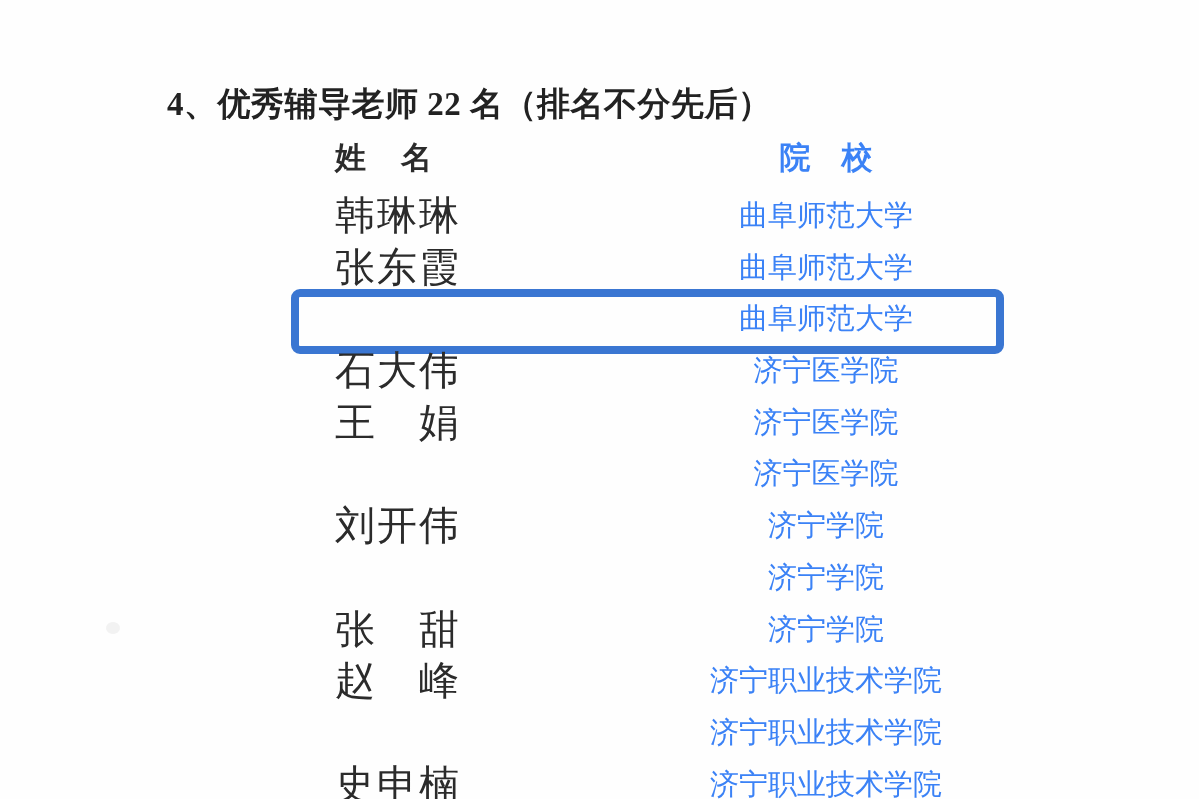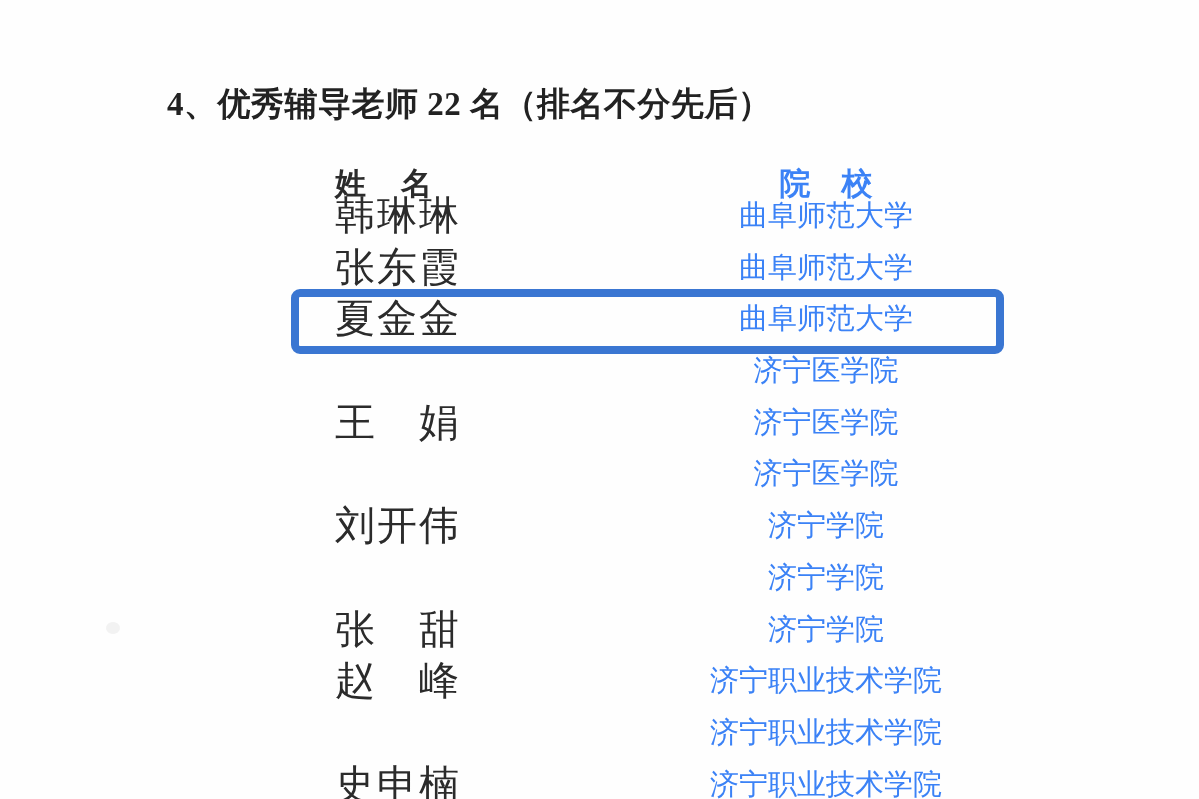--- a/index.html
+++ b/index.html
@@ -25,21 +25,21 @@
     margin: 0;
     font-size: 33px;
     font-weight: bold;
     letter-spacing: 0.5px;
     color: #222222;
     white-space: nowrap;
   }
   .thead {
     position: absolute;
     left: 0;
-    top: 158px;
+    top: 132px;
     width: 1199px;
     height: 52px;
   }
   .thead .name-col,
   .thead .school-col {
     font-weight: bold;
     font-size: 31px;
   }
   .rows {
     position: absolute;
@@ -113,25 +113,25 @@
     <span class="name-col">韩琳琳</span>
     <span class="school-col">曲阜师范大学</span>
   </div>
 
   <div class="row">
     <span class="name-col">张东霞</span>
     <span class="school-col">曲阜师范大学</span>
   </div>
 
   <div class="row hl">
-    <span class="name-col">夏金金</span>
     <span class="school-col">曲阜师范大学</span>
   </div>
 
   <div class="row">
+    <span class="name-col">石大伟</span>
     <span class="school-col">济宁医学院</span>
   </div>
 
   <div class="row">
     <span class="name-col">王　娟</span>
     <span class="school-col">济宁医学院</span>
   </div>
 
   <div class="row">
     <span class="school-col">济宁医学院</span>

